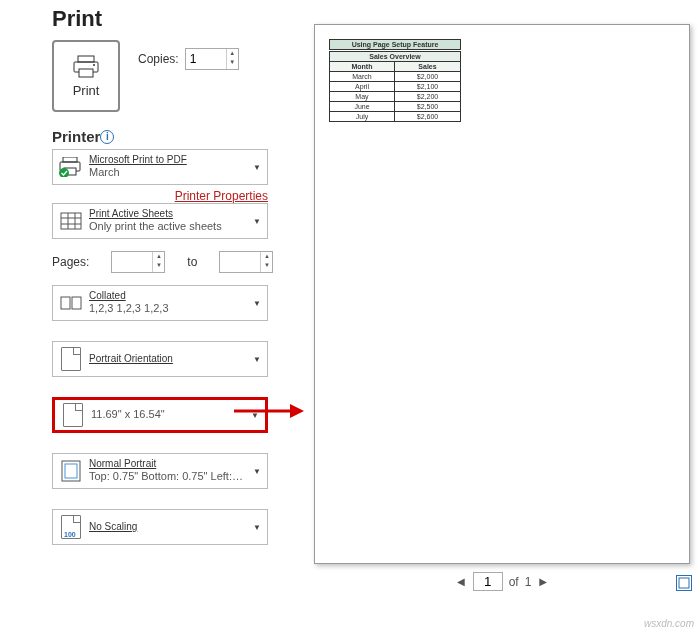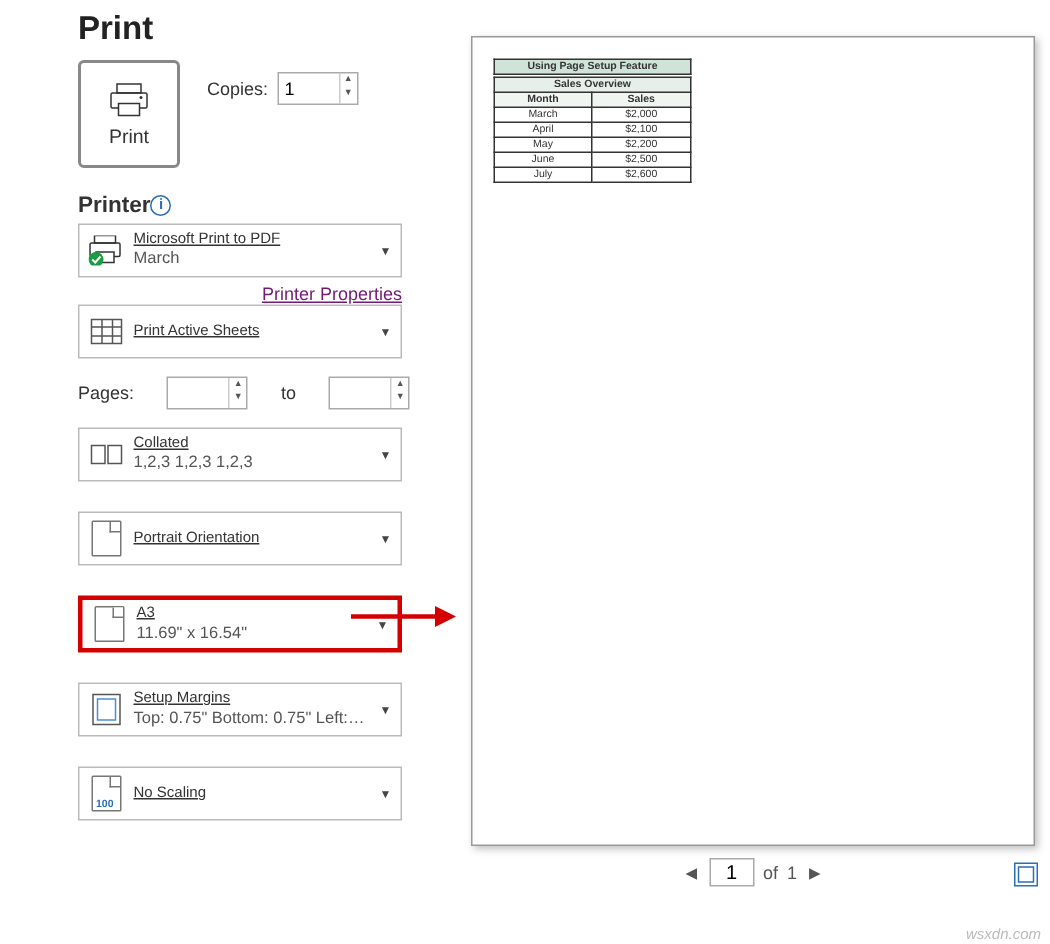--- a/index.html
+++ b/index.html
@@ -17,21 +17,21 @@
 .spinner .arrows { width: 12px; height: 100%; border-left: 1px solid #ccc; display: flex; flex-direction: column; font-size: 6px; line-height: 9px; text-align: center; color: #555; cursor: pointer; }
 .section-head { font-size: 15px; font-weight: 600; margin-top: 16px; margin-bottom: 4px; display: flex; justify-content: flex-start; align-items: center; }
 .info-icon { width: 14px; height: 14px; border: 1px solid #2a6fb5; border-radius: 50%; color: #2a6fb5; font-size: 10px; display: flex; align-items: center; justify-content: center; font-weight: bold; }
 .dd { display: flex; align-items: center; border: 1px solid #bbb; background: #fff; padding: 3px 6px; cursor: pointer; min-height: 36px; position: relative; }
 .dd + .dd { margin-top: 14px; }
 .dd .icon { width: 24px; height: 24px; margin-right: 6px; display: flex; align-items: center; justify-content: center; flex-shrink: 0; }
 .dd .txt { flex: 1; line-height: 1.25; }
 .dd .txt .main { font-size: 10px; text-decoration: underline; }
 .dd .txt .sub { font-size: 11px; color: #555; }
 .dd .caret { font-size: 8px; color: #444; margin-left: 4px; }
-.link { color: #701a75; text-decoration: underline; font-size: 12px; cursor: pointer; text-align: right; margin-top: 4px; }
+.link { color: #b91c1c; text-decoration: underline; font-size: 12px; cursor: pointer; text-align: right; margin-top: 4px; }
 .pages-row { display: flex; align-items: center; gap: 22px; margin: 6px 0; }
 .settings-stack { display: flex; flex-direction: column; gap: 6px; justify-content: center; }
 .highlight-box { border: 3px solid #d40000 !important; position: relative; }
 .arrow-annot { position: absolute; left: 234px; top: 402px; width: 66px; height: 18px; }
 .arrow-annot svg { overflow: visible; }
 .preview-wrap { flex: 1; position: relative; padding: 24px 18px 8px 38px; }
 .page-preview { width: 376px; height: 540px; background: #fff; border: 1px solid #999; box-shadow: 2px 2px 5px rgba(0,0,0,0.25); padding: 8px; }
 .minitable { margin: 6px auto 0 6px; font-size: 7px; border-collapse: collapse; width: 132px; }
 .minitable td, .minitable th { border: 1px solid #333; padding: 1px 2px; text-align: center; white-space: nowrap; }
 .mt-title td { background: #cfe3d8; font-weight: bold; }
@@ -108,20 +108,21 @@
           <svg width="22" height="18">
               <rect x="1" y="1" width="20" height="16" fill="none" stroke="#555"></rect>
               <line x1="1" y1="6" x2="21" y2="6" stroke="#555"></line>
               <line x1="1" y1="12" x2="21" y2="12" stroke="#555"></line>
               <line x1="8" y1="1" x2="8" y2="17" stroke="#555"></line>
               <line x1="15" y1="1" x2="15" y2="17" stroke="#555"></line>
             </svg>
         </span>
         <div class="txt">
           <div class="main">Print Active Sheets</div>
+          <div class="sub">Only print the active sheets</div>
         </div>
         <span class="caret">▼</span>
       </div>
 
       <div class="pages-row">
         <span>Pages:</span>
         <div class="spinner">
           <input value="" style="">
           <div class="arrows">
               <span>▲</span>
@@ -160,35 +161,34 @@
           <div class="main">Portrait Orientation</div>
         </div>
         <span class="caret">▼</span>
       </div>
 
       <div class="dd highlight-box">
         <span class="icon">
           <div class="sheet-icon"></div>
         </span>
         <div class="txt">
-          <div class="main">A3</div>
           <div class="sub">11.69" x 16.54"</div>
         </div>
         <span class="caret">▼</span>
       </div>
 
       <div class="dd">
         <span class="icon">
           <svg width="20" height="22">
               <rect x="1" y="1" width="18" height="20" fill="none" stroke="#555"></rect>
               <rect x="4" y="4" width="12" height="14" fill="none" stroke="#4a8fd6"></rect>
             </svg>
         </span>
         <div class="txt">
-          <div class="main">Setup Margins</div>
+          <div class="main">Normal Portrait</div>
           <div class="sub">Top: 0.75" Bottom: 0.75" Left:…</div>
         </div>
         <span class="caret">▼</span>
       </div>
 
       <div class="dd">
         <span class="icon" style="position:relative;">
           <div class="sheet-icon">
               <span class="scale-num">100</span>
             </div>

